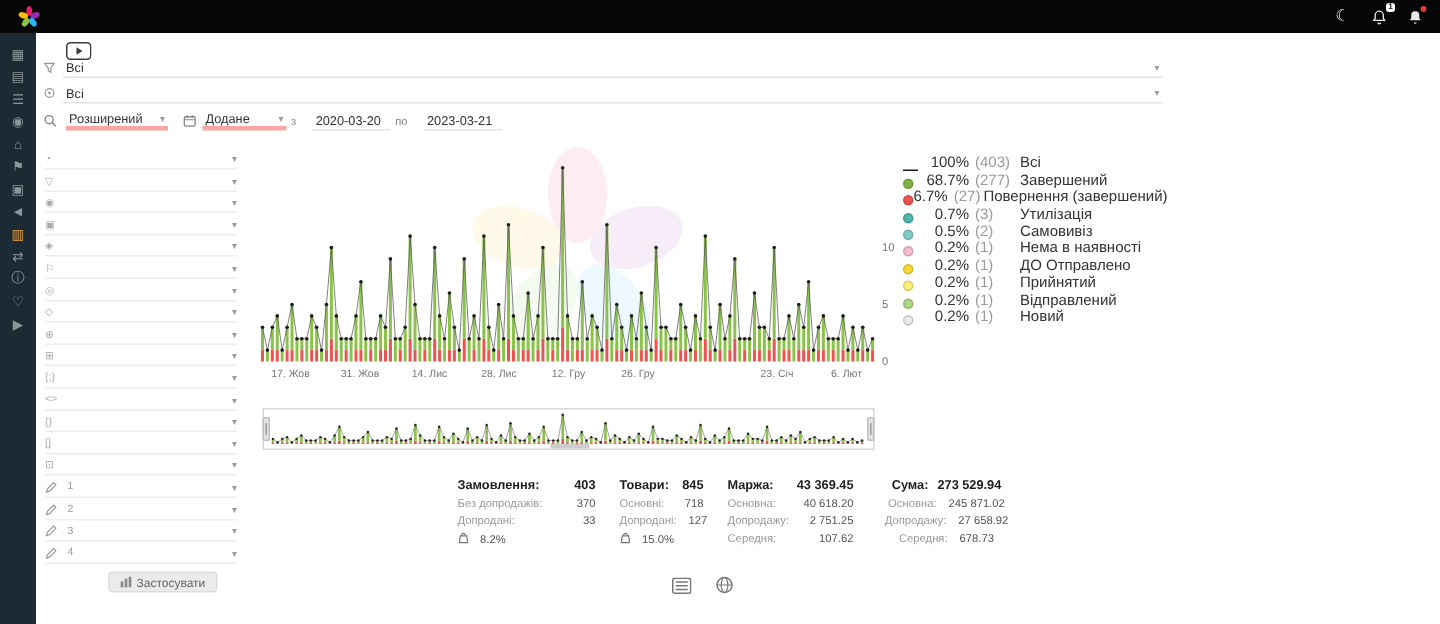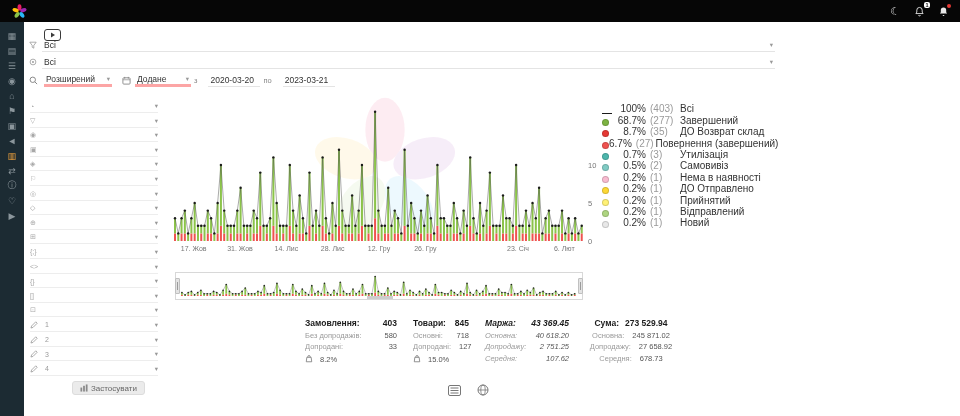--- a/index.html
+++ b/index.html
@@ -643,28 +643,20 @@
       <div class="lg-row">
         <span class="lg-sym">
           <span class="lg-dot" style="background: rgb(124, 179, 66);"></span>
         </span>
         <span class="lg-pct">68.7%</span>
         <span class="lg-cnt">(277)</span>
         <span class="lg-lab">Завершений</span>
       </div>
       <div class="lg-row">
         <span class="lg-sym">
-          <span class="lg-dot" style="background: rgb(229, 57, 53);"></span>
-        </span>
-        <span class="lg-pct">8.7%</span>
-        <span class="lg-cnt">(35)</span>
-        <span class="lg-lab">ДО Возврат склад</span>
-      </div>
-      <div class="lg-row">
-        <span class="lg-sym">
           <span class="lg-dot" style="background: rgb(239, 83, 80);"></span>
         </span>
         <span class="lg-pct">6.7%</span>
         <span class="lg-cnt">(27)</span>
         <span class="lg-lab">Повернення (завершений)</span>
       </div>
       <div class="lg-row">
         <span class="lg-sym">
           <span class="lg-dot" style="background: rgb(77, 182, 172);"></span>
         </span>
@@ -1064,21 +1056,21 @@
   </div>
 
   <div id="stats">
       <div class="stat-col" style="width: 92px;">
         <div class="stat-title">
           <span>Замовлення:</span>
           <span>403</span>
         </div>
         <div class="stat-row">
           <span>Без допродажів:</span>
-          <span class="v">580</span>
+          <span class="v">370</span>
         </div>
         <div class="stat-row">
           <span>Допродані:</span>
           <span class="v">33</span>
         </div>
         <div class="stat-pct">
           <span><svg width="8" height="9" viewBox="0 0 10 10">
               <path d="M2.3 3.5h5.4l.7 5.6H1.6z" fill="none" stroke="#777" stroke-width="1"></path>
               <path d="M3.5 3.5v-.7a1.5 1.5 0 0 1 3 0v.7" fill="none" stroke="#777" stroke-width="1"></path>
             </svg></span>
@@ -1099,21 +1091,21 @@
           <span class="v">127</span>
         </div>
         <div class="stat-pct">
           <span><svg width="8" height="9" viewBox="0 0 10 10">
               <path d="M2.3 3.5h5.4l.7 5.6H1.6z" fill="none" stroke="#777" stroke-width="1"></path>
               <path d="M3.5 3.5v-.7a1.5 1.5 0 0 1 3 0v.7" fill="none" stroke="#777" stroke-width="1"></path>
             </svg></span>
           <span>15.0%</span>
         </div>
       </div>
-      <div class="stat-col" style="width: 84px; font-style: italic;">
+      <div class="stat-col" style="width: 84px;">
         <div class="stat-title">
           <span>Маржа:</span>
           <span>43 369.45</span>
         </div>
         <div class="stat-row">
           <span>Основна:</span>
           <span class="v">40 618.20</span>
         </div>
         <div class="stat-row">
           <span>Допродажу:</span>

